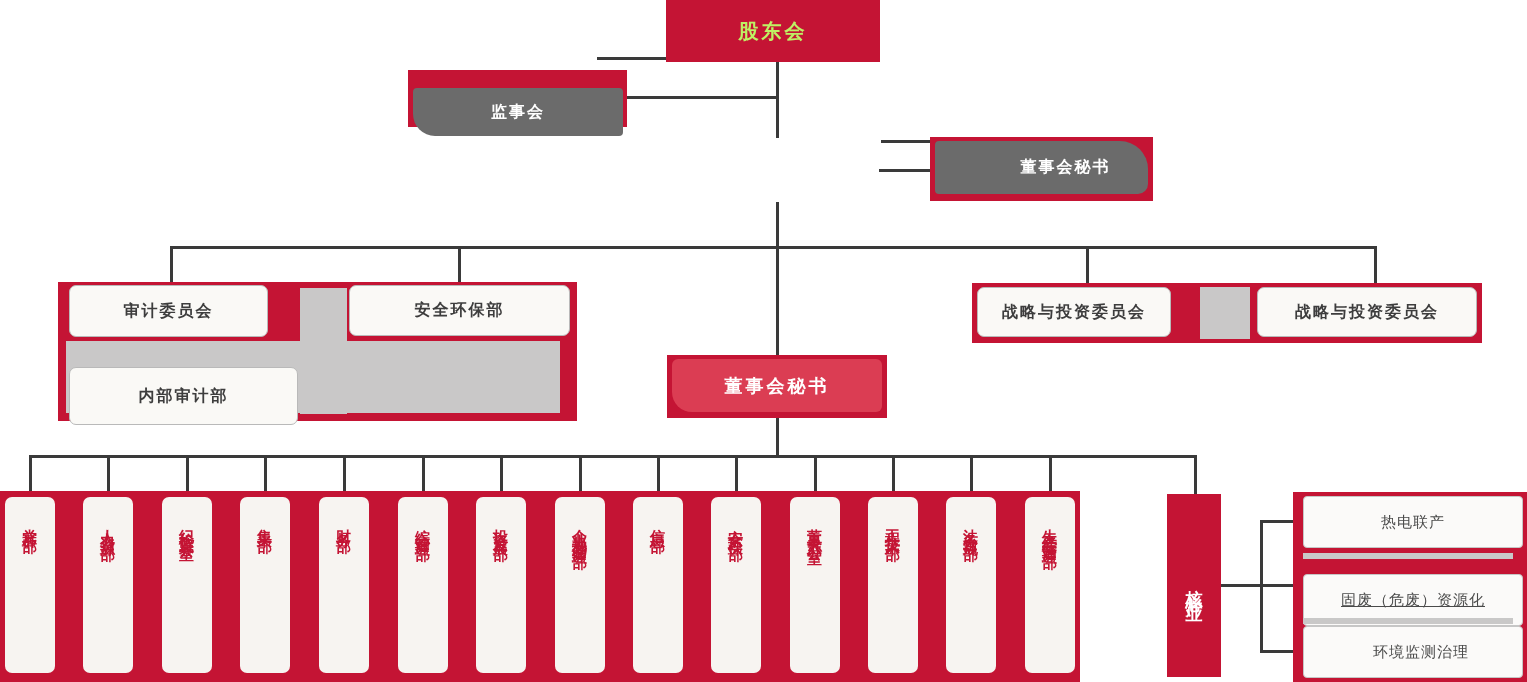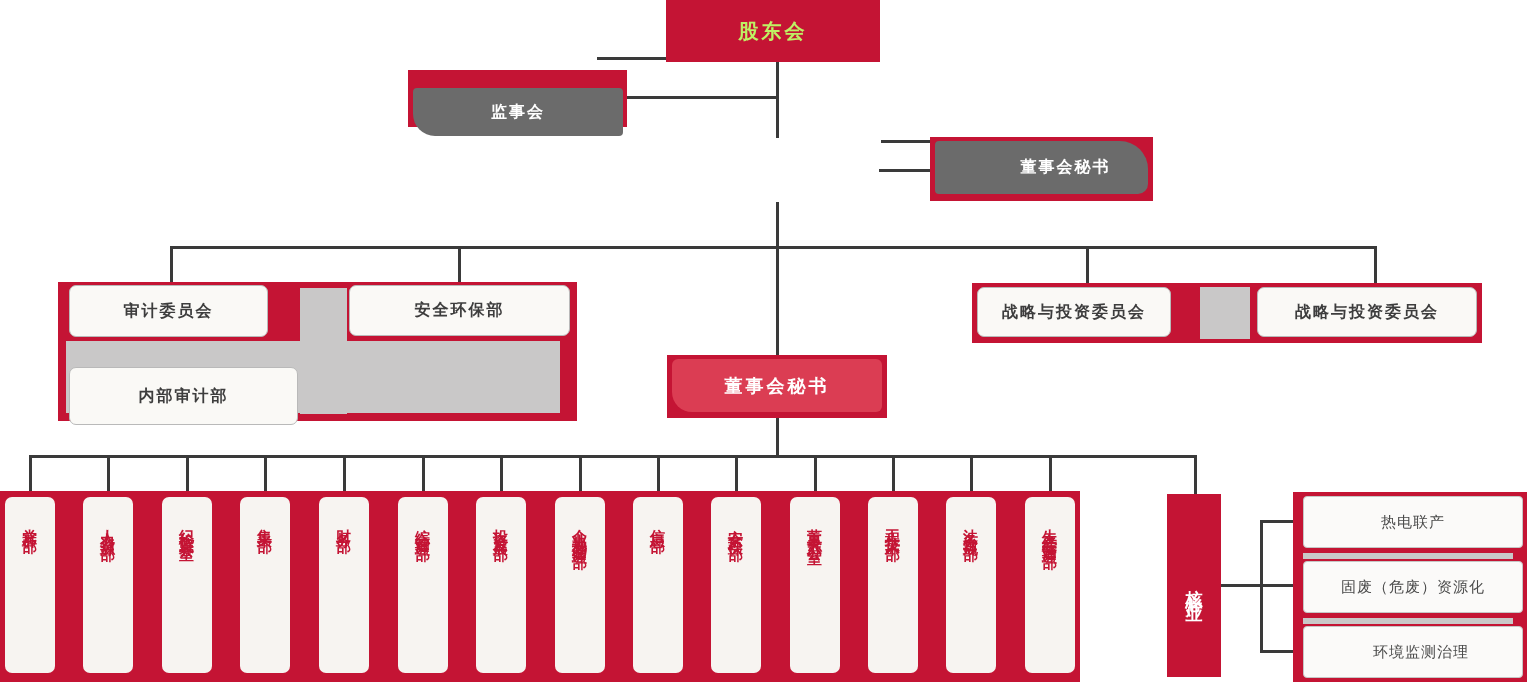--- a/index.html
+++ b/index.html
@@ -180,21 +180,21 @@
 
   <div class="core-box" style="left:1167px;top:494px;width:54px;height:183px;">
     <span class="core-label">核心产业</span>
   </div>
 
   <div class="ind-wrap" style="left:1293px;top:492px;width:258px;height:190px;">
     <div class="ind-box" style="top:4px;">
       <span>热电联产</span>
     </div>
     <div class="ind-strip" style="top:61px;"></div>
-    <div class="ind-box" style="top:69px;">
+    <div class="ind-box" style="top:82px;text-decoration:underline;">
       <span>固废（危废）资源化</span>
     </div>
     <div class="ind-strip" style="top:126px;"></div>
     <div class="ind-box" style="top:134px;padding-left:16px;">
       <span>环境监测治理</span>
     </div>
   </div>
 
 </div>
 

